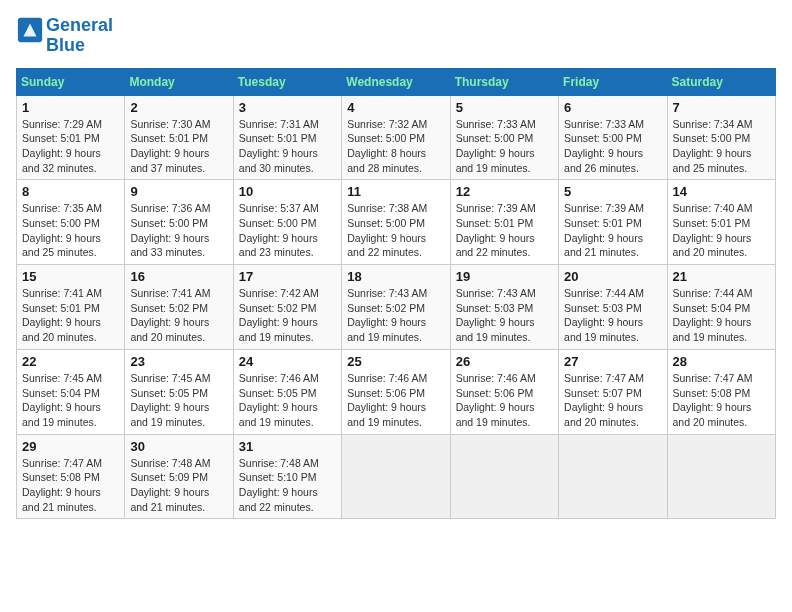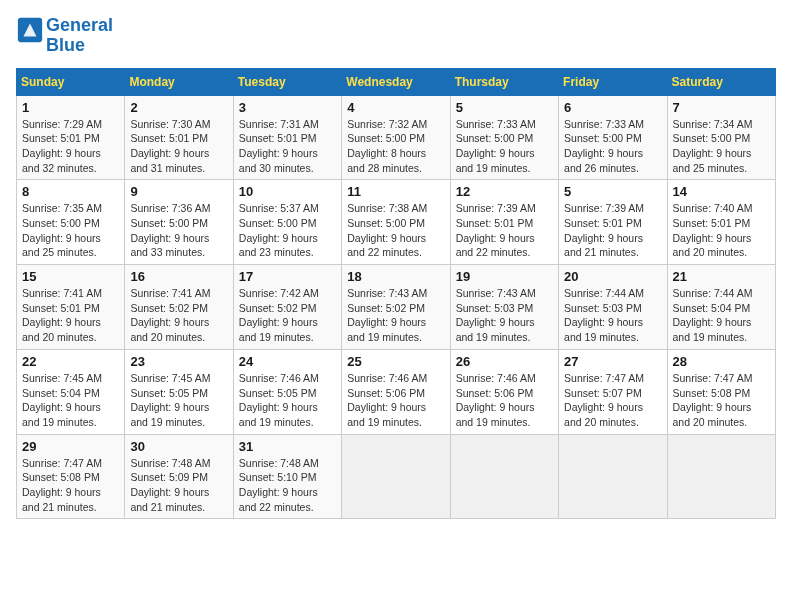--- a/index.html
+++ b/index.html
@@ -46,21 +46,21 @@
       font-size: 14px;
       color: #555;
     }
     table {
       width: 100%;
       border-collapse: collapse;
       font-size: 11px;
     }
     thead tr th {
       background: #1a6eb5;
-      color: #fde047;
+      color: #86efac;
       padding: 6px 4px;
       text-align: left;
       font-weight: bold;
       font-size: 12px;
       border: 1px solid #1a6eb5;
     }
     tbody tr td {
       border: 1px solid #ccc;
       vertical-align: top;
       padding: 4px 5px;
@@ -129,21 +129,21 @@
           <span>Sunrise: 7:29 AM</span><br>
           <span>Sunset: 5:01 PM</span><br>
           <span>Daylight: 9 hours and 32 minutes.</span>
         </div>
       </td>
         <td>
         <span class="day-num">2</span>
         <div class="day-info">
           <span>Sunrise: 7:30 AM</span><br>
           <span>Sunset: 5:01 PM</span><br>
-          <span>Daylight: 9 hours and 31 minutes.</span>
+          <span>Daylight: 9 hours and 37 minutes.</span>
         </div>
       </td>
         <td>
         <span class="day-num">3</span>
         <div class="day-info">
           <span>Sunrise: 7:31 AM</span><br>
           <span>Sunset: 5:01 PM</span><br>
           <span>Daylight: 9 hours and 30 minutes.</span>
         </div>
       </td>

